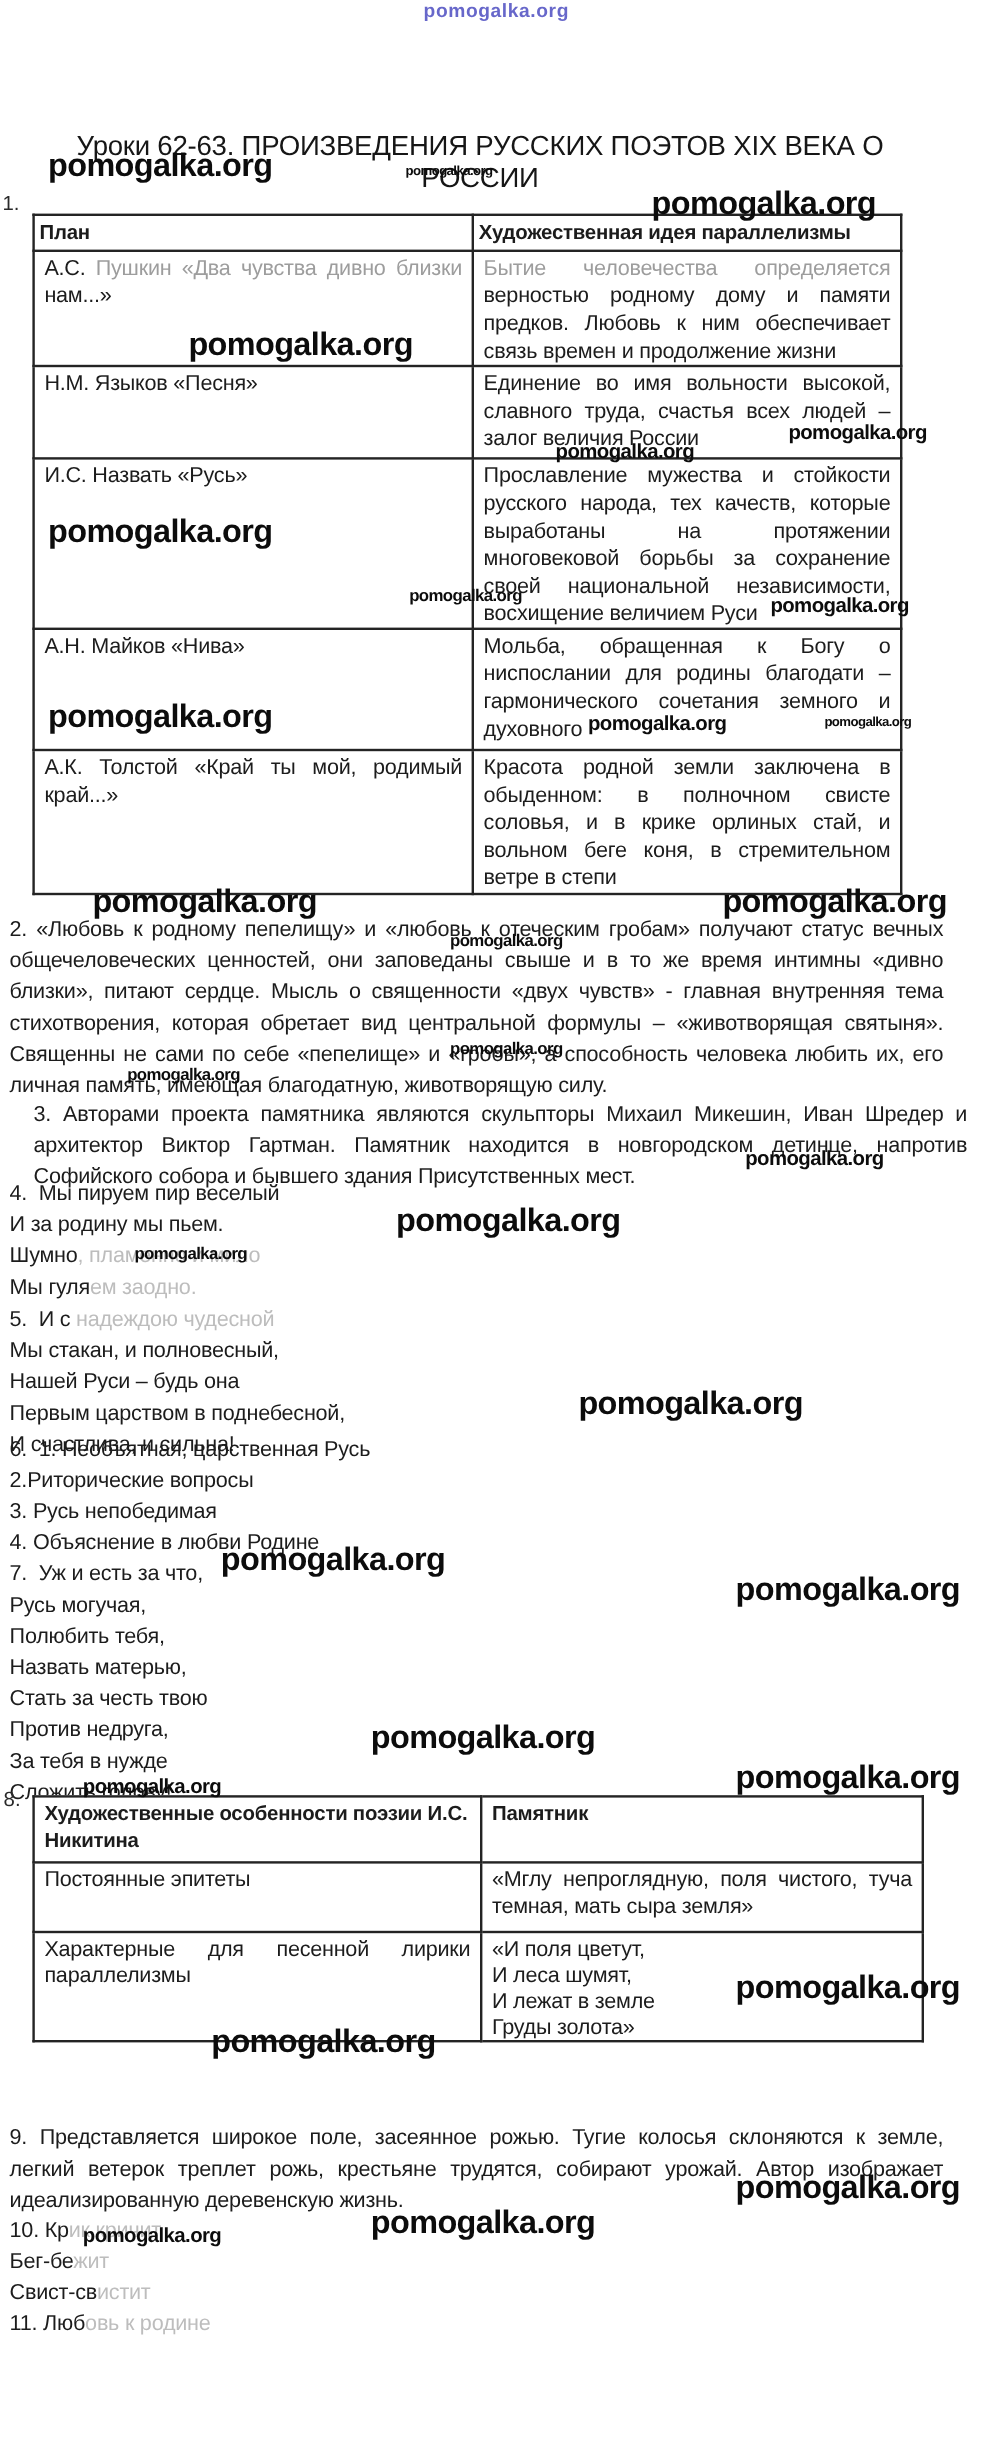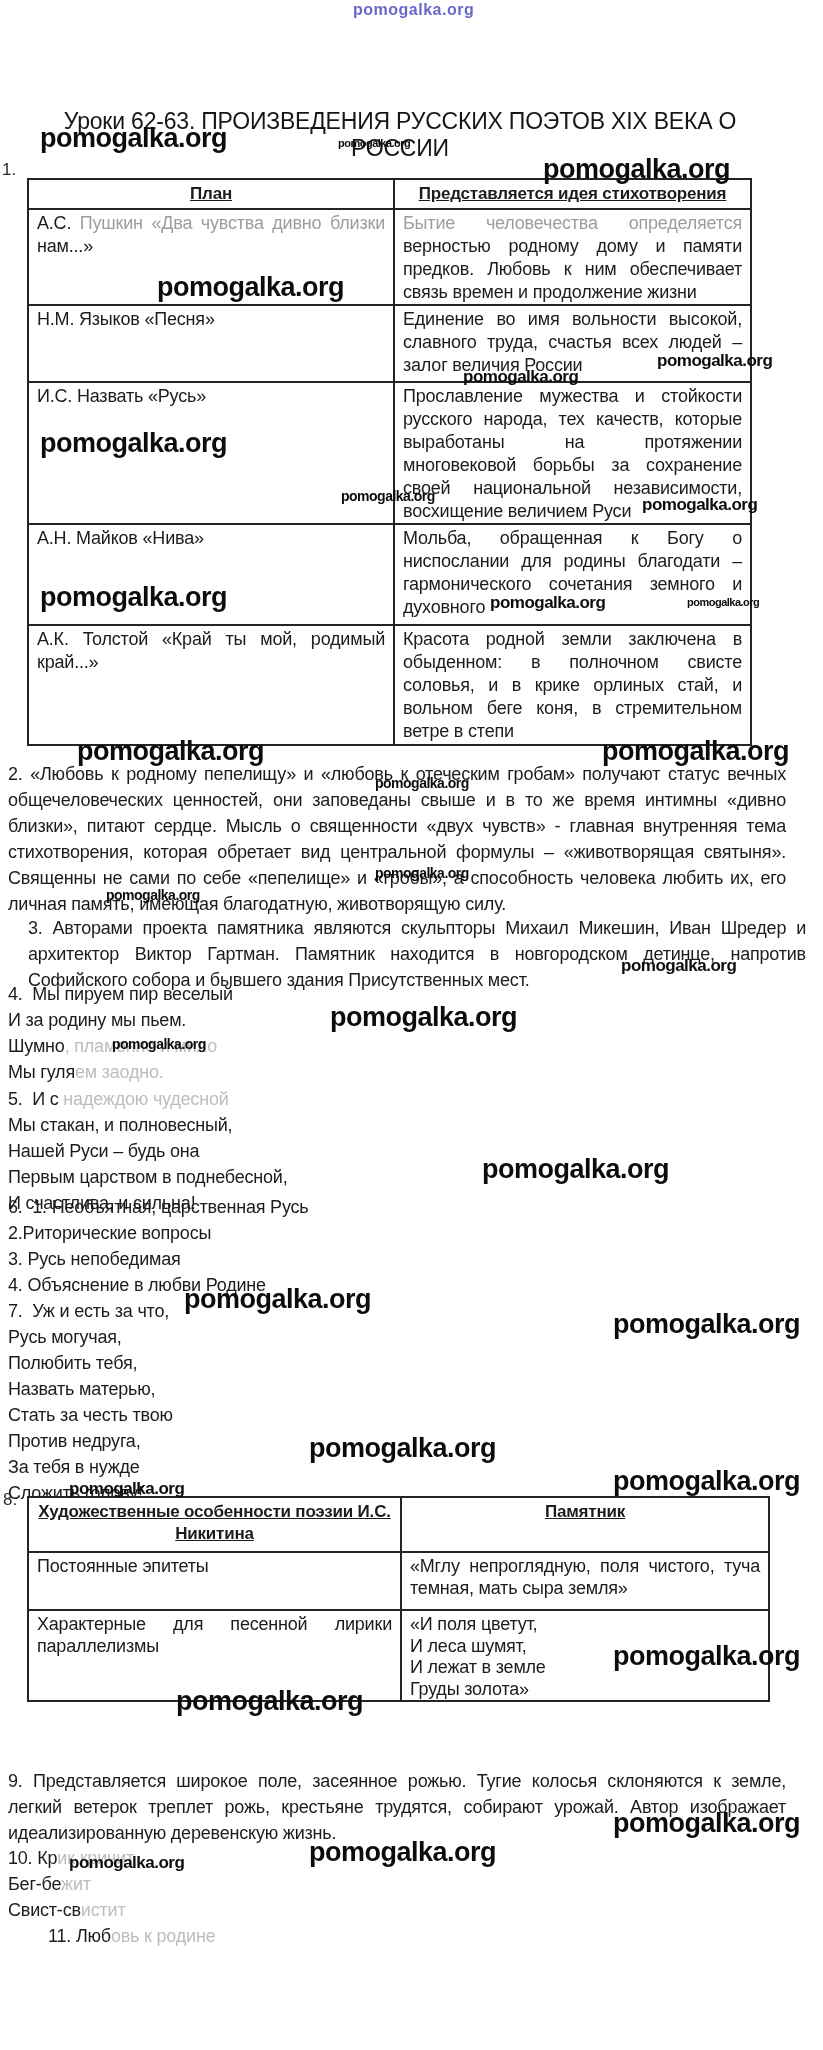--- a/index.html
+++ b/index.html
@@ -22,21 +22,21 @@
   
   table{border-collapse:collapse;table-layout:fixed;position:absolute;background:#fff;}
   #table1{left:27px;top:178px;width:723px;}
   #table2{left:27px;top:1496px;width:741px;}
   td{
     border:2px solid #242424;vertical-align:top;padding:2px 8px 0 8px;
     font-size:18px;line-height:23px;color:#1c1c1c;letter-spacing:-0.2px;
     overflow:hidden;
   }
   #table2 td{line-height:21.5px;padding:3px 8px 0 8px;}
-  .th{font-weight:700;text-align:center;font-size:17px;line-height:23px;padding:2px 4px;text-decoration:underline;}
+  .th{font-weight:700;font-size:17px;line-height:23px;padding:2px 4px;}
   .just{text-align:justify;text-align-last:left;margin-left:25px;}
   
   .para{
     position:absolute;left:8px;width:778px;font-size:18px;line-height:26px;
     text-align:justify;text-align-last:left;letter-spacing:-0.2px;color:#1c1c1c;
   }
   .block{position:absolute;left:8px;font-size:18px;line-height:26px;letter-spacing:-0.2px;color:#1c1c1c;}
   .ln{white-space:pre;}
   .mid{color:#9d9d9d;}
   .faded{color:#bdbdbd;}
@@ -51,21 +51,21 @@
   <div class="numlabel" style="left:2px;top:160px;">1.</div>
 
   <table id="table1">
     <colgroup>
         <col style="width:366px">
         <col style="width:357px">
       </colgroup>
     <tbody>
         <tr style="height:30px">
       <td class="th">План</td>
-      <td class="th">Представляется идея стихотворения</td>
+      <td class="th">Художественная идея параллелизмы</td>
     </tr>
     <tr style="height:94px">
       <td class="just"><span>А.С.</span><span class="mid"> Пушкин «Два чувства дивно близки </span><span>нам...»</span></td>
       <td class="just"><span class="mid">Бытие человечества определяется </span><span>верностью родному дому и памяти предков. Любовь к ним обеспечивает связь времен и продолжение жизни</span></td>
     </tr>
     <tr style="height:77px">
       <td>Н.М. Языков «Песня»</td>
       <td class="just">Единение во имя вольности высокой, славного труда, счастья всех людей – залог величия России</td>
     </tr>
     <tr style="height:139px">
@@ -149,21 +149,21 @@
     </table>
 
   <div class="para" style="top:1768px;">9. Представляется широкое поле, засеянное рожью. Тугие колосья склоняются к земле, легкий ветерок треплет рожь, крестьяне трудятся, собирают урожай. Автор изображает идеализированную деревенскую жизнь.</div>
 
   <div class="block" style="top:1845px;">
     <div class="ln"><span>10. Кр</span><span class="faded">ик кричит</span></div>
     <div class="ln"><span>Бег-бе</span><span class="faded">жит</span></div>
     <div class="ln"><span>Свист-св</span><span class="faded">истит</span></div>
   </div>
 
-  <div class="block" style="top:1923px;margin-left:40px;">
+  <div class="block" style="top:1923px;">
     <div class="ln"><span>11. Люб</span><span class="faded">овь к родине</span></div>
   </div>
 
 <div class="wm wm-top" style="left: 353px; top: 2px;">pomogalka.org</div>
     <div class="wm wm-big" style="left: 40px; top: 125px;">pomogalka.org</div>
     <div class="wm wm-tiny" style="left: 338px; top: 138px;">pomogalka.org</div>
     <div class="wm wm-big" style="left: 543px; top: 156px;">pomogalka.org</div>
     <div class="wm wm-big" style="left: 157px; top: 274px;">pomogalka.org</div>
     <div class="wm wm-med" style="left: 657px; top: 352px;">pomogalka.org</div>
     <div class="wm wm-med" style="left: 463px; top: 368px;">pomogalka.org</div>

